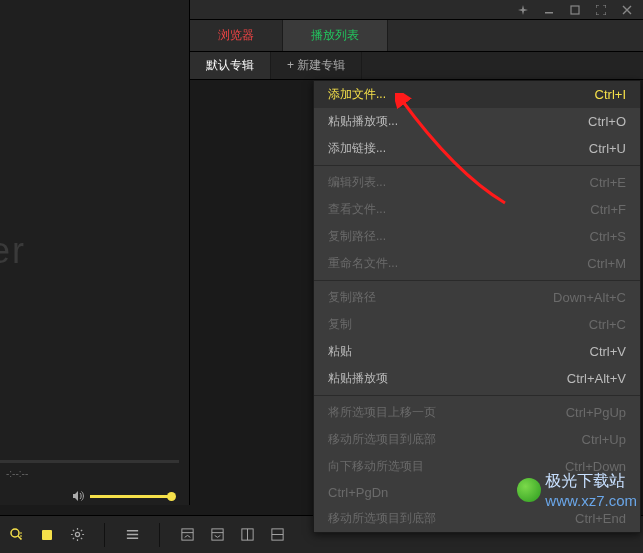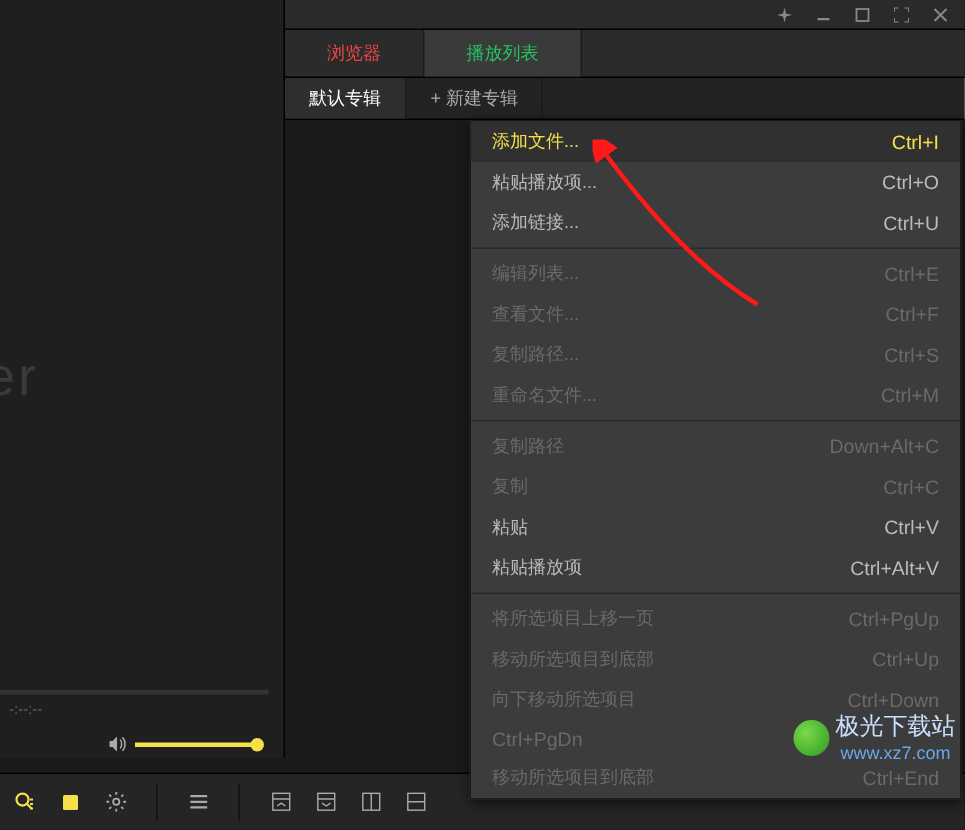--- a/index.html
+++ b/index.html
@@ -177,21 +177,21 @@
     display: flex; align-items:center; gap:4px;
     color: #888;
     font-size: 11px;
   }
   .wm .logo {
     width: 24px; height: 24px;
     background: radial-gradient(circle at 35% 35%, #7bd94a, #2b9a1f);
     border-radius: 50%;
     position: relative;
   }
-  .wm .site { color:#6aa6e8; font-size: 12px; text-align: center; }
+  .wm .site { color:#6aa6e8; font-size: 15px; }
 
   svg { display:block; }
 </style>
 </head>
 <body>
 
 <div class="window-chrome">
   <span class="icn">
     <svg width="10" height="10" viewBox="0 0 10 10">
         <path d="M5 0 L6 4 L10 5 L6 6 L5 10 L4 6 L0 5 L4 4 Z" fill="#888"></path>

